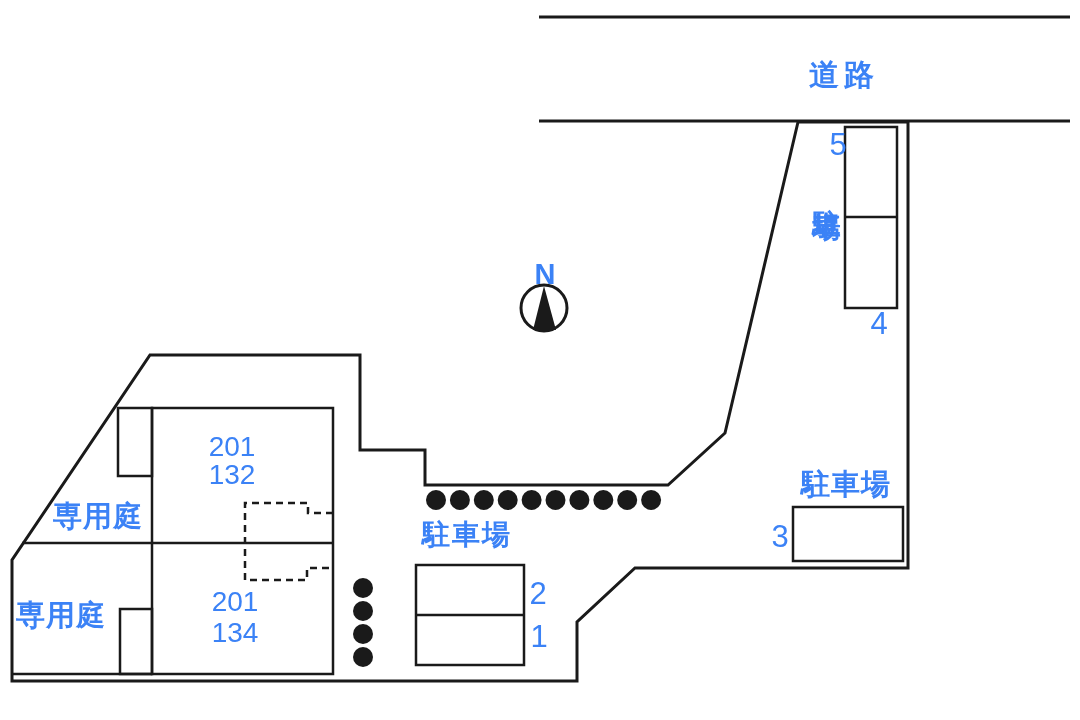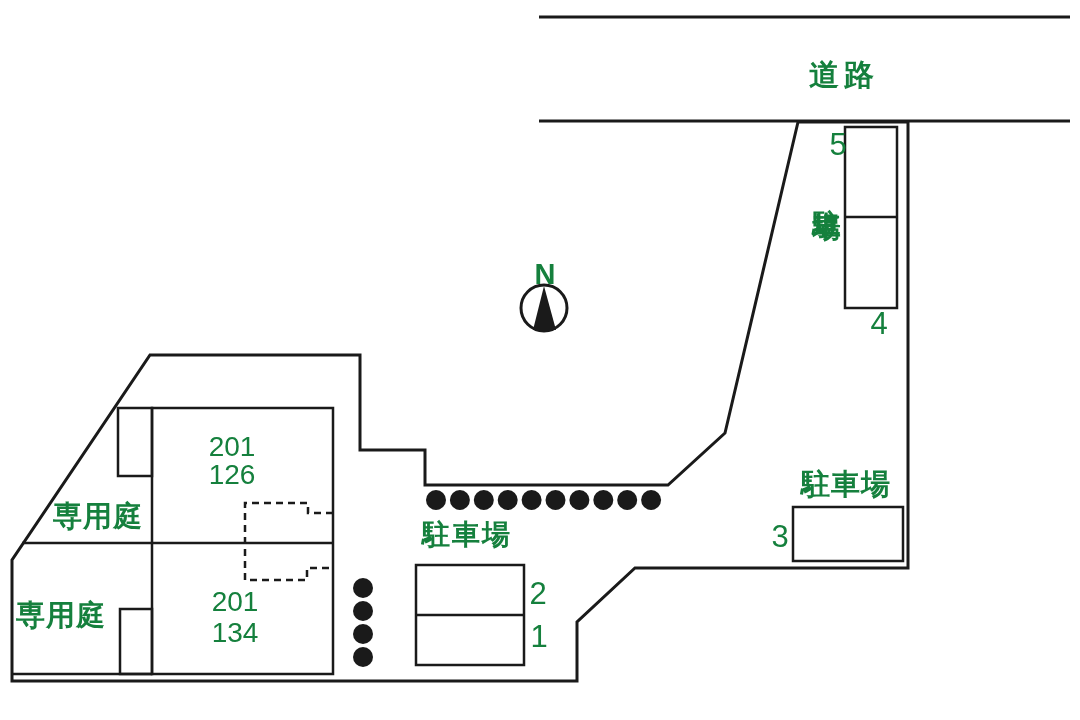--- a/index.html
+++ b/index.html
@@ -6,21 +6,21 @@
   .canvas{
     position:relative;
     width:1080px;height:720px;
     background:#ffffff;
     overflow:hidden;
     font-family:"Liberation Sans", sans-serif;
   }
   .canvas svg{position:absolute;left:0;top:0;}
   .lbl{
     position:absolute;
-    color:#15803d;
+    color:#3b82f6;
     white-space:pre;
     line-height:1.0;
   }
   .kanji{font-weight:600;letter-spacing:2px;}
   .num{font-weight:500;text-align:center;}
   .vertical{writing-mode:vertical-rl;letter-spacing:3px;}
   .road{font-size:30px;letter-spacing:5px;}
   .n{font-weight:700;font-size:29px;text-align:center;width:34px;}
 </style>
 </head>
@@ -84,20 +84,20 @@
   <div class="lbl num" style="left:863px;top:308px;width:32px;font-size:31px;">4</div>
 
   <div class="lbl kanji" style="left:801px;top:470px;font-size:29px;letter-spacing:1px;">駐車場</div>
   <div class="lbl num" style="left:764px;top:521px;width:32px;font-size:31px;">3</div>
 
   <div class="lbl kanji" style="left:422px;top:521px;font-size:28px;">駐車場</div>
   <div class="lbl num" style="left:526px;top:578px;width:24px;font-size:31px;">2</div>
   <div class="lbl num" style="left:527px;top:621px;width:24px;font-size:31px;">1</div>
 
   <div class="lbl num" style="left:205px;top:433px;width:54px;font-size:28px;">201</div>
-  <div class="lbl num" style="left:205px;top:461px;width:54px;font-size:28px;">126</div>
+  <div class="lbl num" style="left:205px;top:461px;width:54px;font-size:28px;">132</div>
   <div class="lbl num" style="left:208px;top:588px;width:54px;font-size:28px;">201</div>
   <div class="lbl num" style="left:208px;top:619px;width:54px;font-size:28px;">134</div>
 
   <div class="lbl kanji" style="left:53px;top:502px;font-size:29px;letter-spacing:1px;">専用庭</div>
   <div class="lbl kanji" style="left:16px;top:601px;font-size:29px;letter-spacing:1px;">専用庭</div>
 
 </div>
 
 </body></html>

